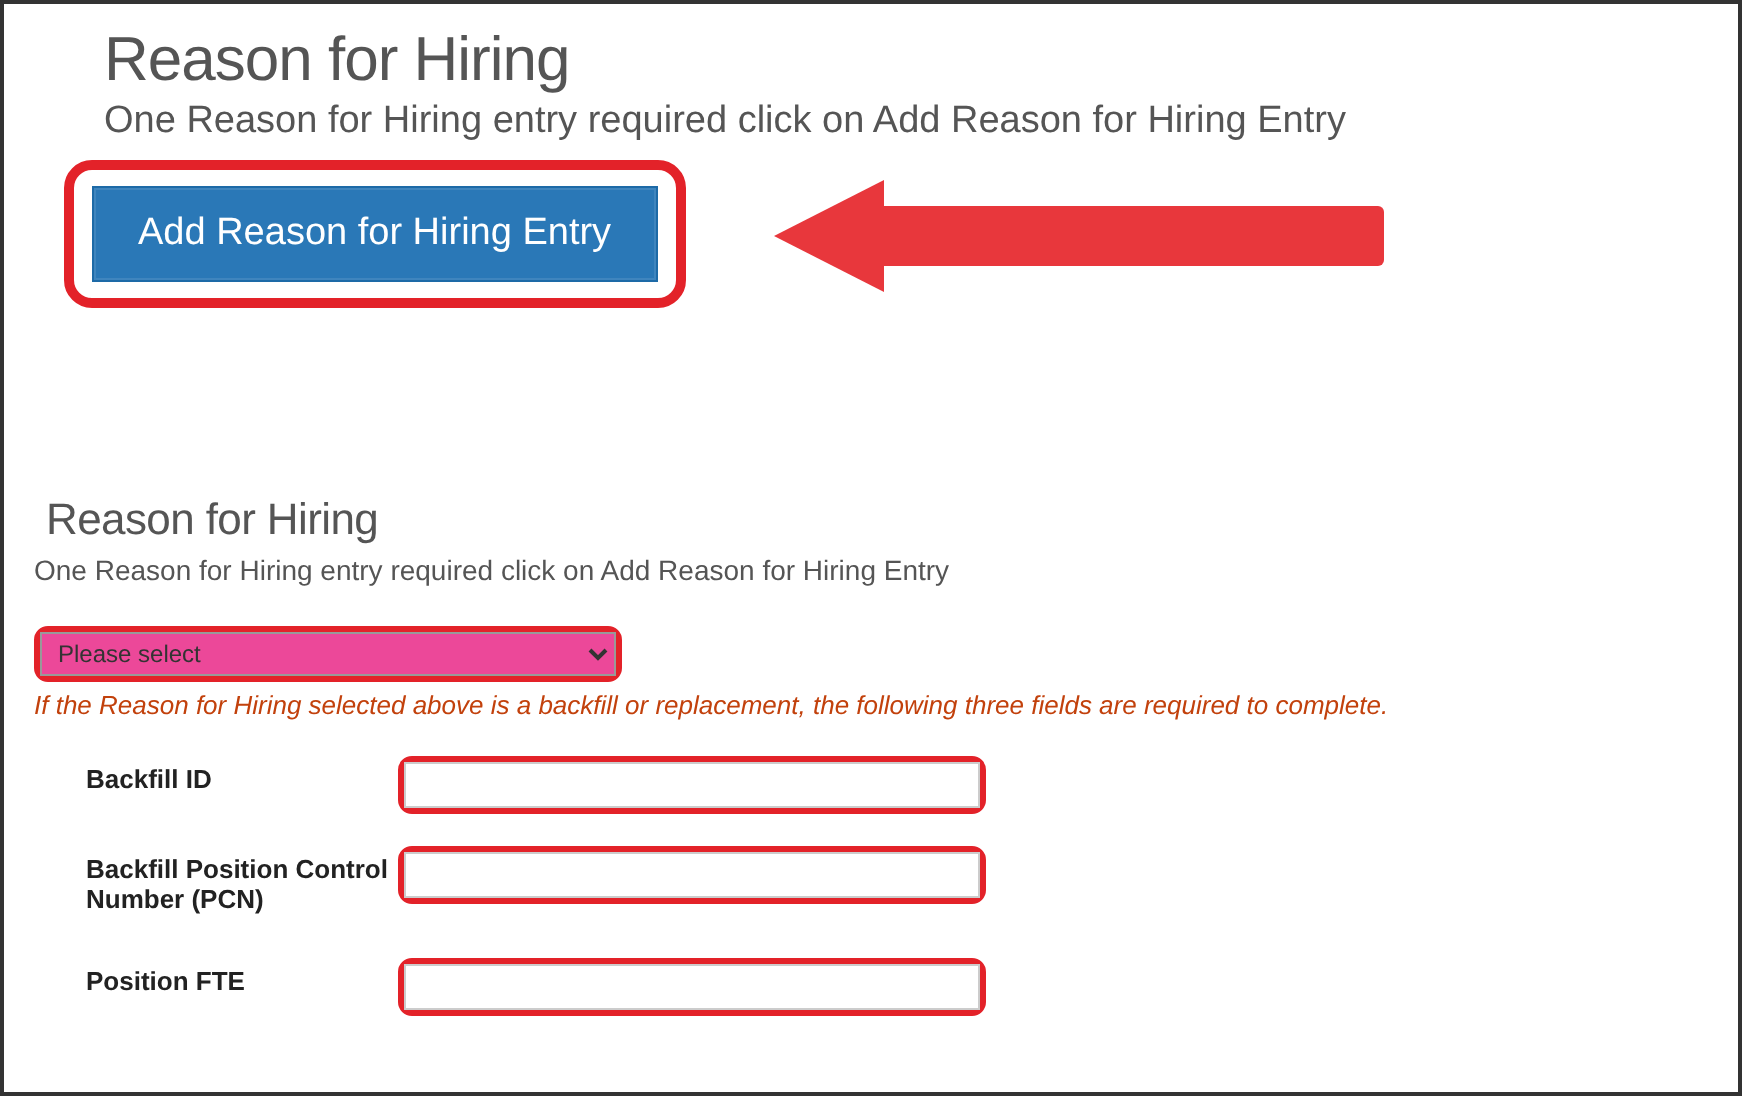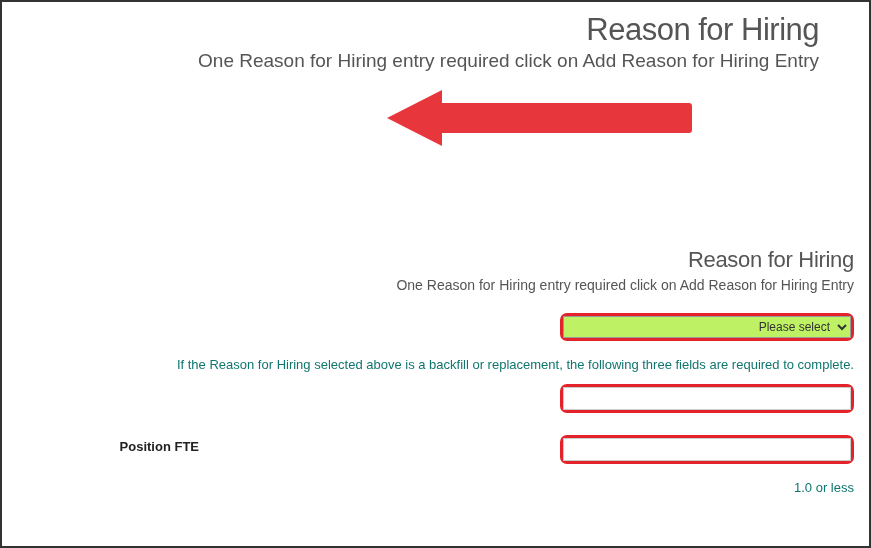--- a/index.html
+++ b/index.html
@@ -1,15 +1,15 @@
 <!DOCTYPE html>
 <html><head>
 <meta charset="utf-8">
 <style>
-  * { box-sizing: border-box; margin: 0; padding: 0; text-align: right; }
+  * { box-sizing: border-box; margin: 0; padding: 0; }
   body {
     font-family: -apple-system, BlinkMacSystemFont, "Segoe UI", Arial, sans-serif;
     background: #fff;
   }
   .outer {
     width: 871px;
     height: 548px;
     border: 2px solid #333;
     background: #fff;
     position: relative;
@@ -117,51 +117,55 @@
     border: 3px solid #e32229;
     border-radius: 7px;
     display: inline-block;
     padding: 0;
     line-height: 0;
   }
   .sel {
     width: 288px;
     height: 22px;
     border: 1px solid #999;
-    background: #bef264;
+    background: #ec4899;
     font-size: 12px;
     padding: 0 4px;
     color: #333;
   }
   .txt {
     width: 288px;
     height: 23px;
     border: 1px solid #ccc;
     background: #fff;
     font-size: 13px;
     padding: 2px 4px;
   }
   .help {
     font-size: 13px;
-    color: #0f766e;
-    margin-top: 16px;
+    font-style: italic;
+    color: #c2410c;
+    margin-top: 4px;
     display: block;
   }
   .row.tight { margin-bottom: 18px; }
 </style>
 </head>
 <body>
 
 <div class="outer">
 
   <div class="top-section">
     <div class="big-title">Reason for Hiring</div>
     <div class="big-sub">One Reason for Hiring entry required click on Add Reason for Hiring Entry</div>
   </div>
 
+  <div class="callout-box">
+    <button class="big-blue-btn">Add Reason for Hiring Entry</button>
+  </div>
 
   <div class="arrow">
     <div class="arrow-shaft"></div>
     <div class="arrow-head"></div>
   </div>
 
   <div class="form-section">
     <div class="form-title">Reason for Hiring</div>
     <div class="form-sub">One Reason for Hiring entry required click on Add Reason for Hiring Entry</div>
 
@@ -169,34 +173,42 @@
       <div class="field-col">
         <span class="red-outline">
           <select class="sel">
             <option>Please select</option>
           </select>
         </span>
         <span class="help">If the Reason for Hiring selected above is a backfill or replacement, the following three fields are required to complete.</span>
       </div>
     </div>
 
+    <div class="row">
+      <div class="label-col">Backfill ID</div>
+      <div class="field-col">
+        <span class="red-outline">
+          <input type="text" class="txt" value="" style="">
+        </span>
+      </div>
+    </div>
 
     <div class="row" style="margin-top:-6px;">
+      <div class="label-col">Backfill Position Control Number (PCN)</div>
       <div class="field-col">
         <span class="red-outline">
           <input type="text" class="txt" value="" style="">
         </span>
       </div>
     </div>
 
     <div class="row tight">
       <div class="label-col">Position FTE</div>
       <div class="field-col">
         <span class="red-outline">
           <input type="text" class="txt" value="" style="">
         </span>
-        <span class="help">1.0 or less</span>
       </div>
     </div>
 
   </div>
 
 </div>
 
 </body></html>

